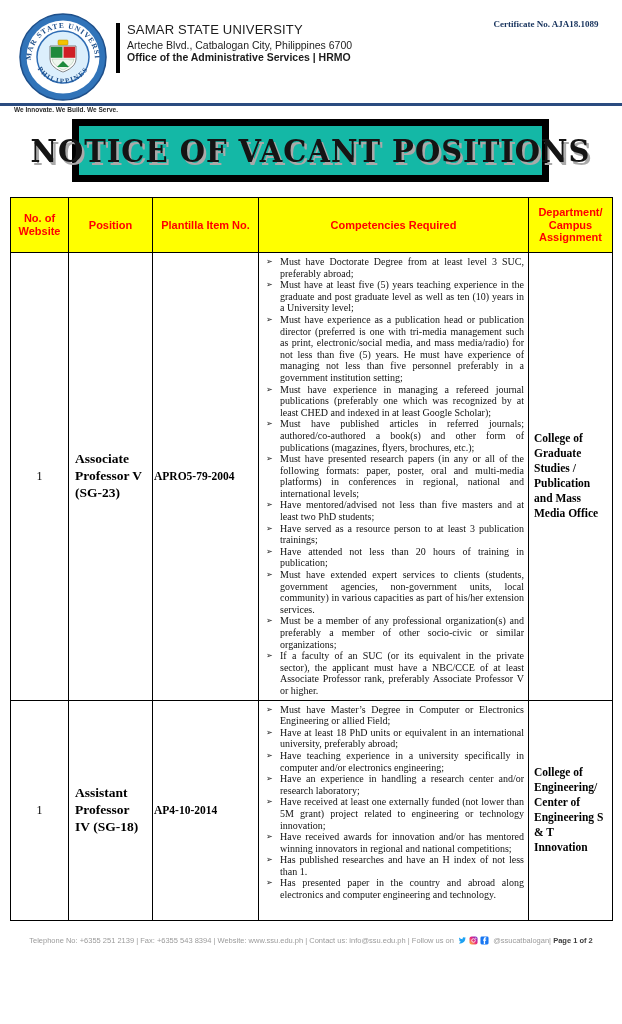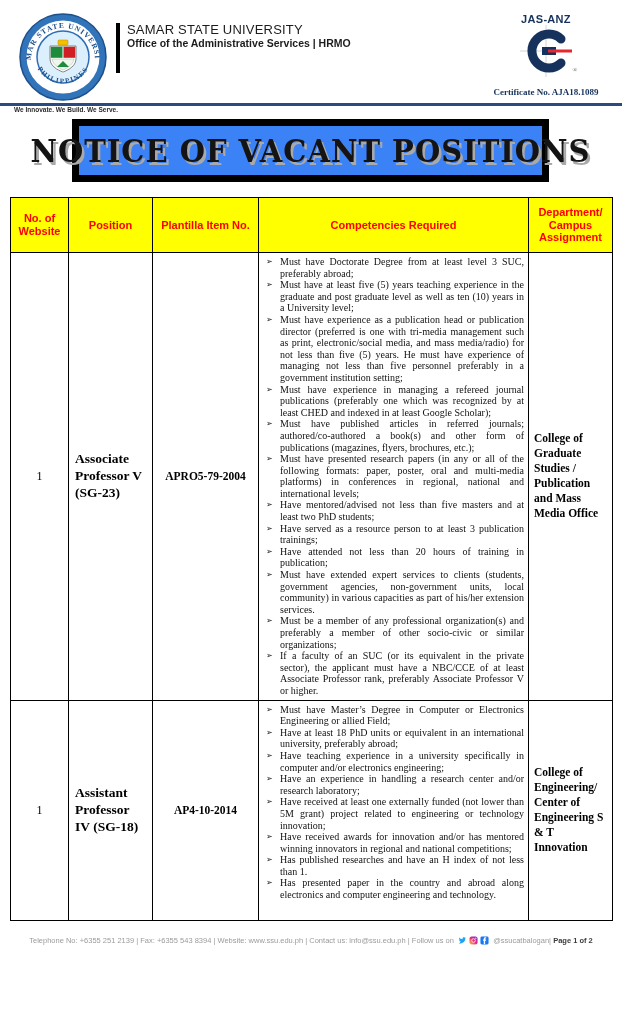--- a/index.html
+++ b/index.html
@@ -23,33 +23,33 @@
   .aja-band { background:#16325c; color:#fff; font-family:"Liberation Sans",sans-serif; font-size:4.5px; padding:1px 0; margin-top:1px; letter-spacing:.3px; }
   .iso-box { background:#16325c; color:#fff; font-family:"Liberation Sans",sans-serif; font-weight:bold; font-size:6px; padding:1.5px 0; margin-top:2px; }
   .jasanz { width:66px; text-align:center; position:relative; }
   .jz-name { font-family:"Liberation Sans",sans-serif; font-weight:bold; color:#16325c; font-size:11px; letter-spacing:.3px; }
   .rmark { position:absolute; right:2px; bottom:8px; font-size:6px; color:#555; }
   .cert { font-family:"Liberation Serif",serif; font-weight:bold; color:#16325c; font-size:9px; margin-top:6px; white-space:nowrap; }
   .rule { position:absolute; top:103px; left:0; width:622px; height:3px; background:#2a4b80; }
 
   
   .banner { position:absolute; top:119px; left:72px; width:477px; height:63px; box-sizing:border-box;
-            border:7px solid #000; background:#3b82f6; display:flex; align-items:center; justify-content:center; }
+            border:7px solid #000; background:#14b8a6; display:flex; align-items:center; justify-content:center; }
   .banner-text { font-family:"DejaVu Serif",serif; font-weight:bold; font-size:29px; letter-spacing:1px;
                  color:#141414; text-shadow:2.5px 2.5px 0 #a9a9a9; white-space:nowrap; transform:scaleY(1.12); }
 
   
   table.vac { position:absolute; top:197px; left:10px; width:602px; border-collapse:collapse; table-layout:fixed; }
   .vac th, .vac td { border:1.6px solid #000; box-sizing:border-box; }
   .vac th { background:#ffff00; color:#ff0000; font-family:"Liberation Sans",sans-serif; font-weight:bold;
             font-size:11px; line-height:1.18; height:55px; text-align:center; vertical-align:middle; padding:2px; }
   tr.r1 { height:438px; } tr.r2 { height:220px; }
   td.num { text-align:center; font-size:12px; vertical-align:middle; }
   td.pos { font-weight:bold; font-size:13.5px; padding:10px 6px; line-height:1.25; vertical-align:middle; }
-  td.pla { font-weight:bold; font-size:11.5px; text-align:center; vertical-align:middle; }
+  td.pla { font-weight:bold; font-size:11.5px; text-align:left; vertical-align:middle; }
   td.comp { vertical-align:top; padding:3px 4px 3px 0; }
   td.comp ul { list-style:none; margin:0; padding:0; }
   td.comp li { display:flex; font-size:10px; line-height:1.16; color:#111; }
   td.comp .b { flex:0 0 21px; padding-left:7px; box-sizing:border-box; font-family:"DejaVu Sans",sans-serif; font-size:8px; padding-top:1px; }
   td.comp .t { flex:1; text-align:justify; }
   td.dep { font-weight:bold; font-size:11.5px; padding:0 5px; line-height:1.3; vertical-align:middle; }
 
   
   .ftr { position:absolute; top:936px; left:0; width:622px; text-align:center;
          font-family:"Liberation Sans",sans-serif; font-size:7.5px; color:#9b9b9b; }
@@ -84,36 +84,26 @@
           <path d="M31.8 33.8 h11.7 v11 h-11.7 z" fill="#1e8a3c"></path>
           <path d="M44.5 33.8 h11.7 v11 h-11.7 z" fill="#cf1f25"></path>
           <path d="M33 46 c1 7 11 11 11 11 s10 -4 11 -11 z" fill="#eef6ee" stroke="#9ab89a" stroke-width="0.5"></path>
           <path d="M38 54 l6 -6 l6 6 z" fill="#1e8a3c"></path>
         </svg>
         <div class="tagline">We Innovate. We Build. We Serve.</div>
       </div>
       <div class="vbar"></div>
       <div class="hdr-text">
         <div class="uni">SAMAR STATE UNIVERSITY</div>
+        <div class="addr">Arteche Blvd., Catbalogan City, Philippines 6700</div>
         <div class="office">Office of the Administrative Services | HRMO</div>
       </div>
     </div>
     <div class="hdr-right">
       <div class="logos">
-        <div class="jasanz">
-          <div class="jz-name">JAS-ANZ</div>
-          <svg width="56" height="52" viewBox="0 0 56 52">
-            <line x1="28" y1="0" x2="28" y2="52" stroke="#c9c9c9" stroke-width="0.8"></line>
-            <line x1="2" y1="26" x2="54" y2="26" stroke="#c9c9c9" stroke-width="0.8"></line>
-            <path d="M43 14 A 17 17 0 1 0 43 38" fill="none" stroke="#16325c" stroke-width="9" stroke-linecap="round"></path>
-            <rect x="24" y="22" width="14" height="8" fill="#16325c"></rect>
-            <rect x="30" y="24.5" width="24" height="3" fill="#e8262d"></rect>
-          </svg>
-          <span class="rmark">®</span>
-        </div>
       </div>
       <div class="cert">Certificate No. AJA18.1089</div>
     </div>
   </header>
 
   <div class="rule"></div>
 
   <div class="banner">
     <span class="banner-text">NOTICE OF VACANT POSITIONS</span>
   </div>

